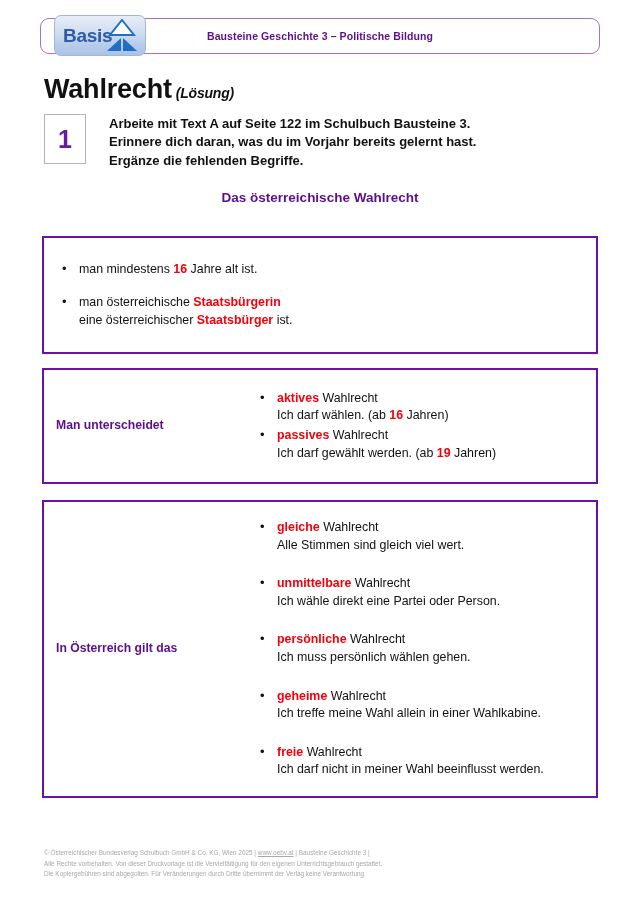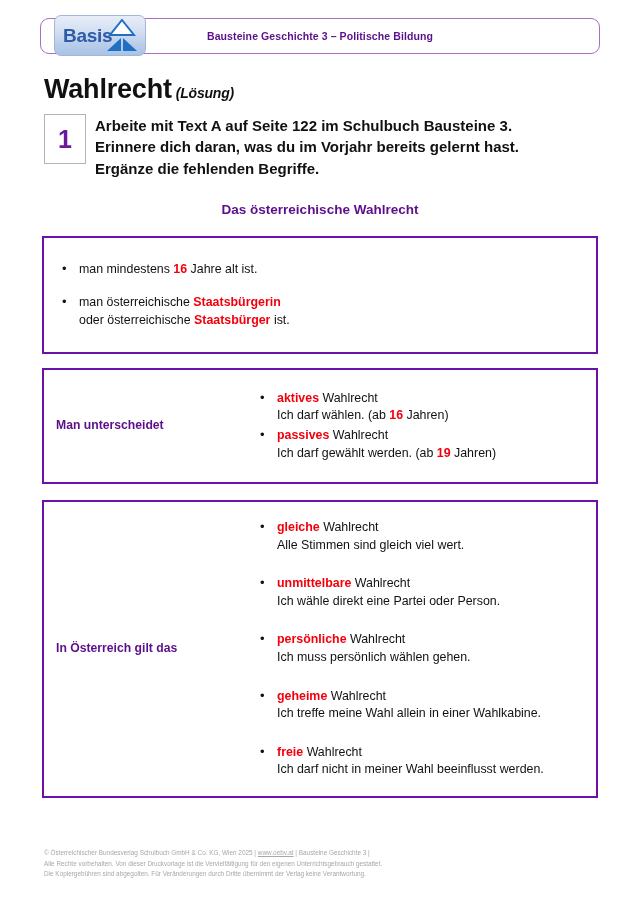--- a/index.html
+++ b/index.html
@@ -125,34 +125,34 @@
     background: #ffffff;
     display: flex;
     align-items: center;
     justify-content: center;
     font-size: 25px;
     font-weight: bold;
     color: #6a1a9c;
     flex: 0 0 auto;
   }
   .task-text {
-    margin-left: 9px;
+    margin-left: 23px;
     padding-top: 1px;
-    font-size: 15px;
+    font-size: 13px;
     font-weight: bold;
     line-height: 1.42;
     color: #111111;
   }
   .task-text div { white-space: nowrap; }
 
   
   .section-heading {
     position: absolute;
     left: 0;
-    top: 202px;
+    top: 190px;
     width: 640px;
     text-align: center;
     font-size: 13.5px;
     font-weight: bold;
     color: #5b0f8b;
   }
 
   
   .box {
     position: absolute;
@@ -265,21 +265,21 @@
   <div class="section-heading">Das österreichische Wahlrecht</div>
 
   <div class="box" id="box-1">
     <div class="box-body">
       <ul class="items">
         <li>
           <span class="ln"><span>man mindestens </span><span class="hl">16</span><span> Jahre alt ist.</span></span>
         </li>
         <li>
           <span class="ln"><span>man österreichische </span><span class="hl">Staatsbürgerin</span><span></span></span>
-          <span class="ln"><span>oder österreichische </span><span class="hl">Staatsbürger</span><span> ist.</span></span>
+          <span class="ln"><span>eine österreichischer </span><span class="hl">Staatsbürger</span><span> ist.</span></span>
         </li>
       </ul>
     </div>
   </div>
 
   <div class="box" id="box-2">
     <div class="box-label">
       <span class="ln">Man unterscheidet</span>
     </div>
     <div class="box-body">

